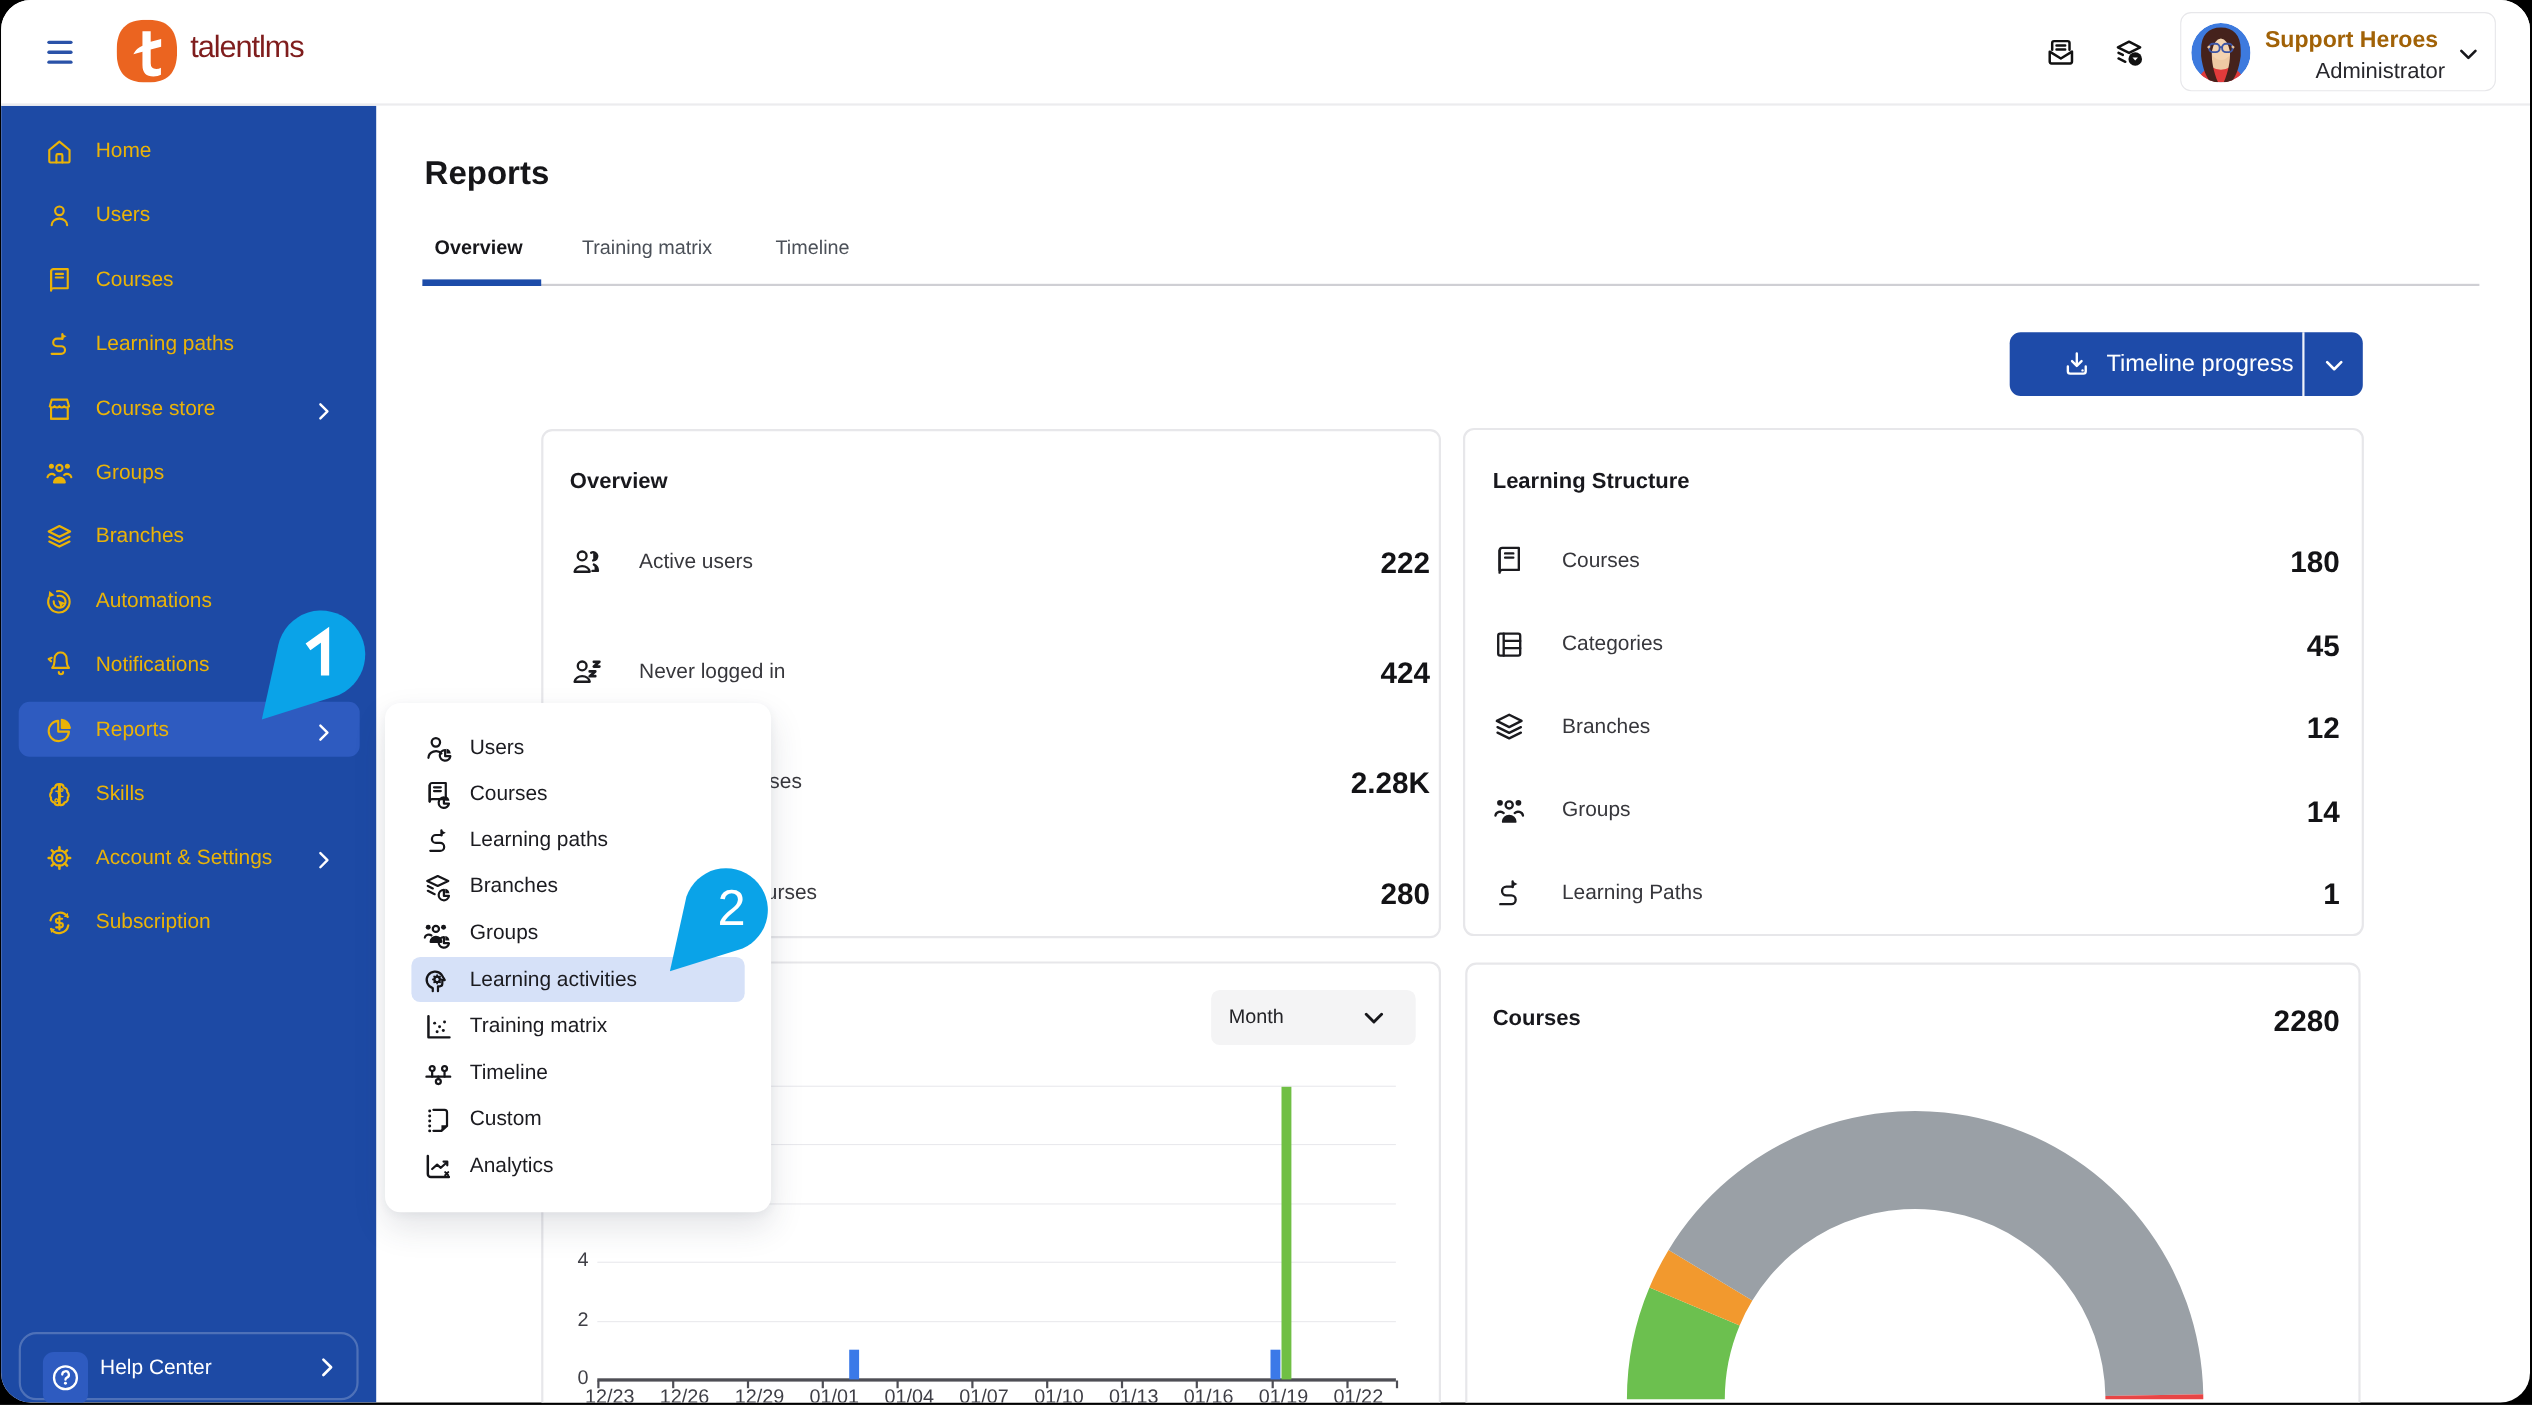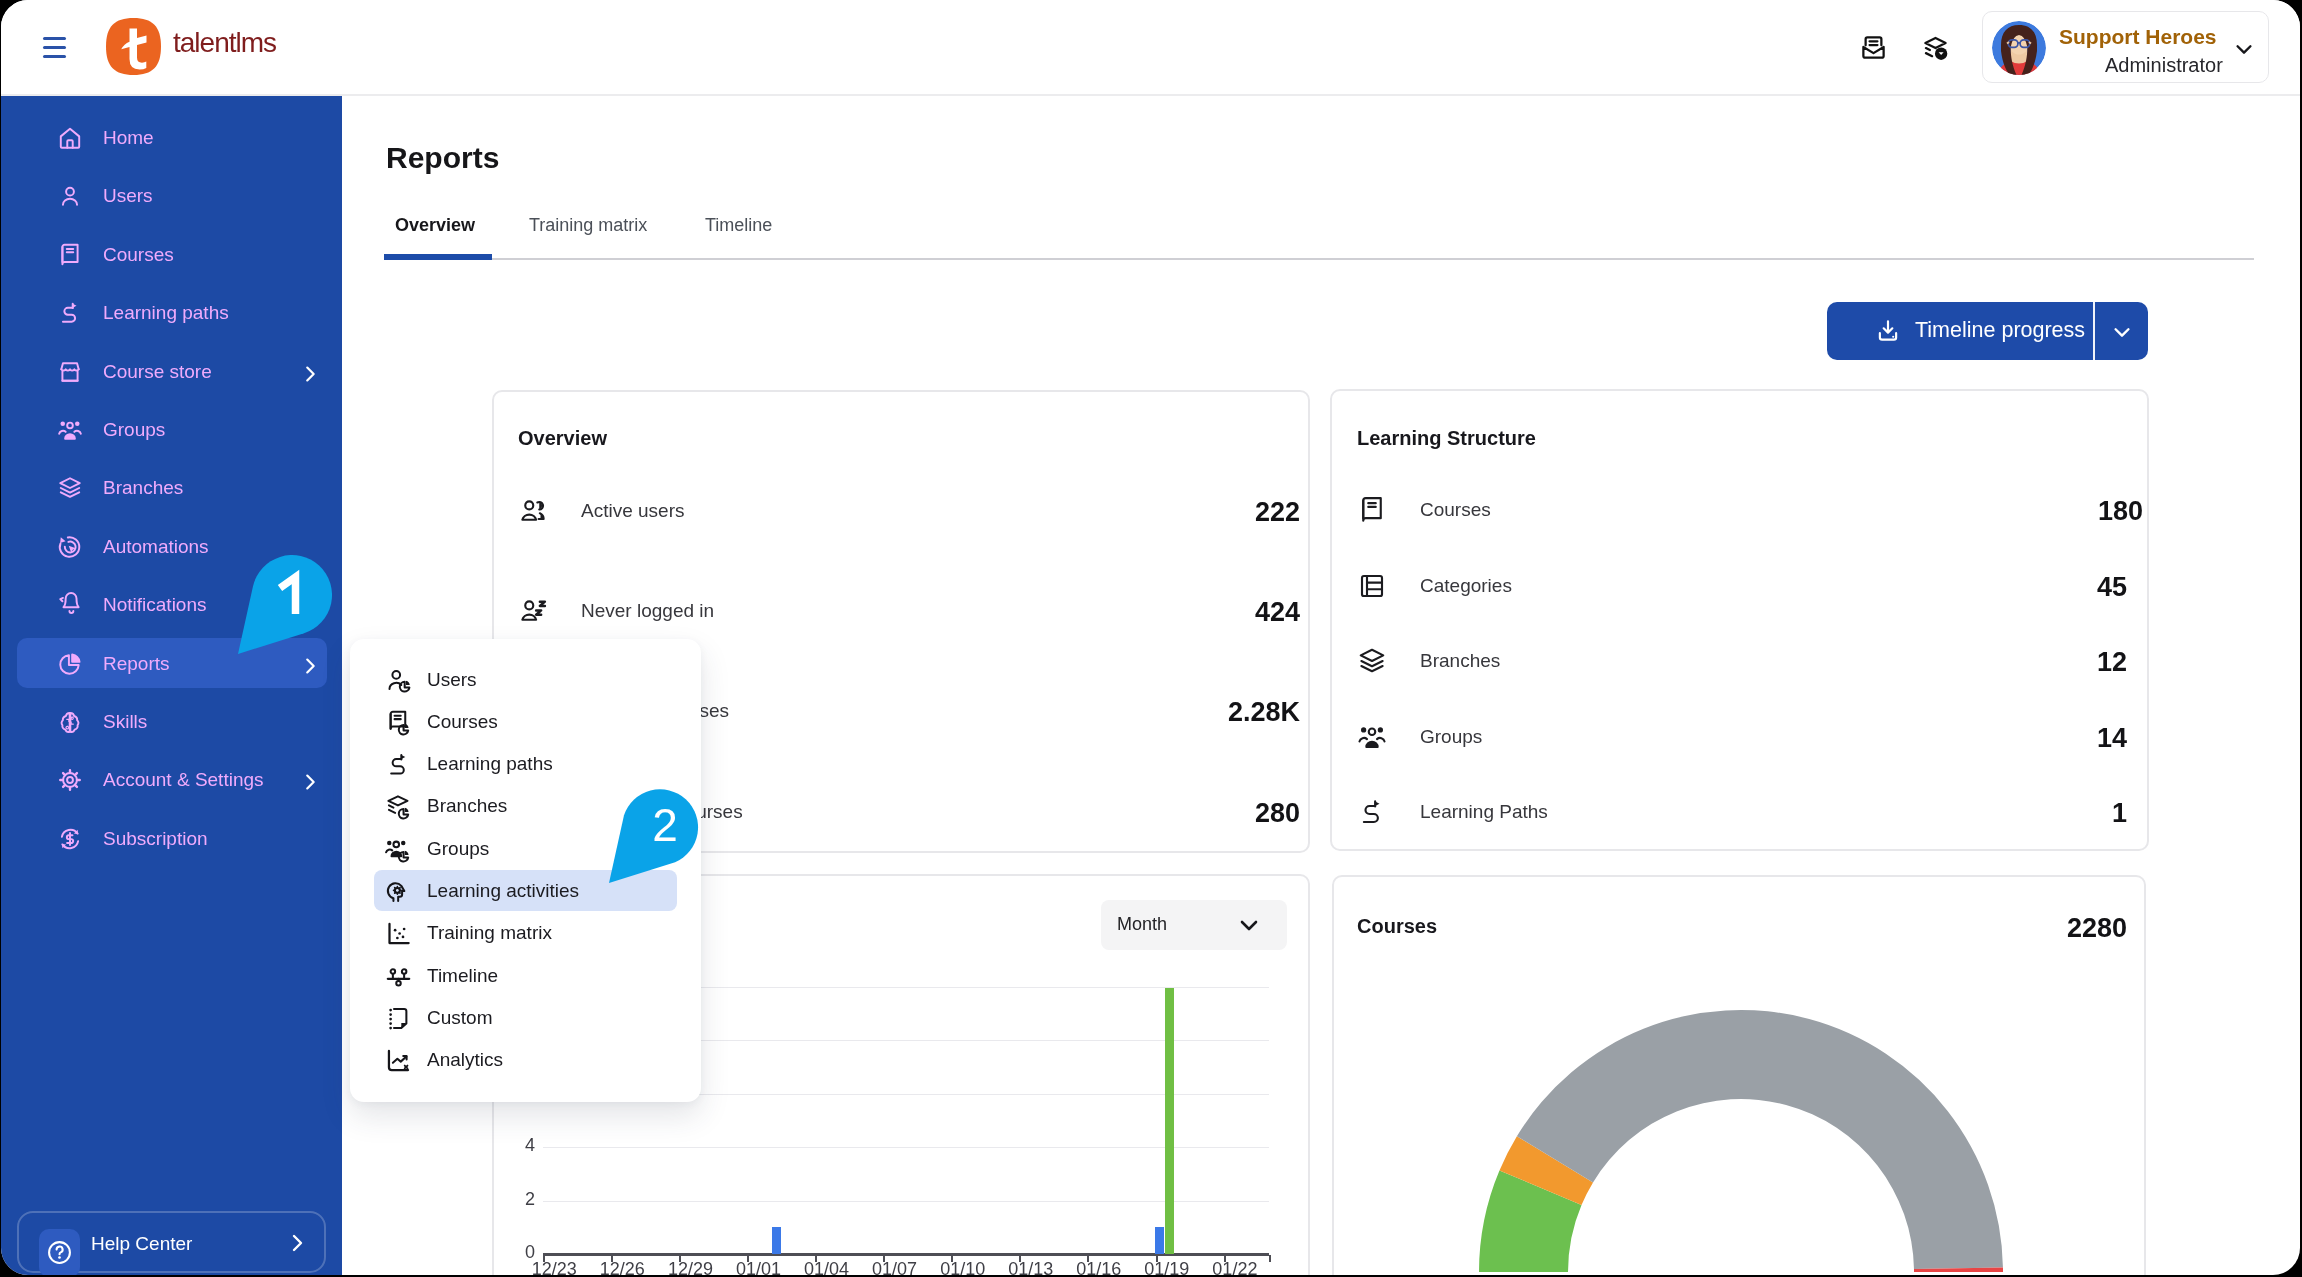--- a/index.html
+++ b/index.html
@@ -16,21 +16,21 @@
   .search .ph { position:absolute; left:23px; top:15px; font-size:20px; font-style:italic; color:#4b4b52; }
   .search svg { position:absolute; right:16px; top:13px; }
   .top-ico { position:absolute; top:34px; }
   .userbox { position:absolute; left:1981px; top:11px; width:287px; height:72px; border:1px solid #e7e7ea; border-radius:10px; }
   .avatar { position:absolute; left:9px; top:9px; width:54px; height:54px; border-radius:50%; overflow:hidden; }
   .uname { position:absolute; left:76px; top:13px; font-size:21px; font-weight:bold; color:#a16207; white-space:nowrap; }
   .urole { position:absolute; left:76px; top:42px; font-size:20px; color:#27272c;margin-left:46px; }
 
   
   .sidebar { position:absolute; left:0; top:96px; width:341px; height:1179px; background:#1d4aa5; z-index:10; }
-  .sitem { position:absolute; left:16px; width:361px; height:58px; color:#f0abfc; }
+  .sitem { position:absolute; left:0; width:361px; height:58px; color:#eab308; }
   .sitem .ic { position:absolute; left:40px; top:16px; width:26px; height:26px; }
   .sitem .tx { position:absolute; left:86px; top:18px; font-size:19px; }
   .sitem .chev { position:absolute; left:282px; top:20px; }
   .hl-row { position:absolute; left:16px; top:542px; width:310px; height:50px; background:#2e5bc0; border-radius:10px; }
   .helpwrap { position:absolute; left:16px; top:1115px; width:309px; height:62px; border:2px solid rgba(255,255,255,0.22); border-radius:16px; }
   .helpico { position:absolute; left:20px; top:16px; width:41px; height:48px; background:#2e5bc0; border-radius:10px; }
   .title { position:absolute; left:385px; top:141px; font-size:30px; font-weight:bold; color:#161619; }
   .tab { position:absolute; top:215px; font-size:18px; color:#4b5058; }
   .tab.active { font-weight:bold; color:#17171b; }
   .tabline-gray { position:absolute; left:383px; top:257.5px; width:1870px; height:2.5px; background:#cfcfd4; }
@@ -303,21 +303,21 @@
 
   <div class="card" style="left:1329px;top:389px;width:819px;height:462px;">
     <div class="cardh" style="left:25px;top:36px;">Learning Structure</div>
     <div id="c2rows">
         <span class="row-ic" style="left:25px;top:104px"><svg width="30" height="30" viewBox="0 0 24 24" fill="none" stroke="currentColor" stroke-width="1.7" stroke-linecap="round" stroke-linejoin="round">
             <path d="M5 4.5 a2 2 0 0 1 2 -2 h12 v16 h-12 a2 2 0 0 0 -2 2 Z"></path>
             <path d="M5 18.5 V4.5"></path>
             <path d="M9 6.5 h6 M9 9.5 h6"></path>
           </svg></span>
         <span class="row-tx" style="left:88px;top:108px">Courses</span>
-        <span class="row-val" style="left:691px;top:105px">180</span>
+        <span class="row-val" style="left:675px;top:105px">180</span>
         <span class="row-ic" style="left:25px;top:179.5px"><svg width="30" height="30" viewBox="0 0 24 24" fill="none" stroke="currentColor" stroke-width="1.7" stroke-linecap="round" stroke-linejoin="round">
             <rect x="4" y="4" width="16" height="16" rx="1.5"></rect>
             <path d="M8 4 v16 M8 9.3 h12 M8 14.6 h12"></path>
             <path d="M4 4 h4 v16 h-4 Z" fill="currentColor" stroke="none" opacity="0"></path>
           </svg></span>
         <span class="row-tx" style="left:88px;top:183.5px">Categories</span>
         <span class="row-val" style="left:675px;top:180.5px">45</span>
         <span class="row-ic" style="left:25px;top:255px"><svg width="30" height="30" viewBox="0 0 24 24" fill="none" stroke="currentColor" stroke-width="1.7" stroke-linecap="round" stroke-linejoin="round">
             <path d="M3 7.5 L12 3 L21 7.5 L12 12 Z"></path>
             <path d="M3.5 12 L12 16.2 L20.5 12"></path>

